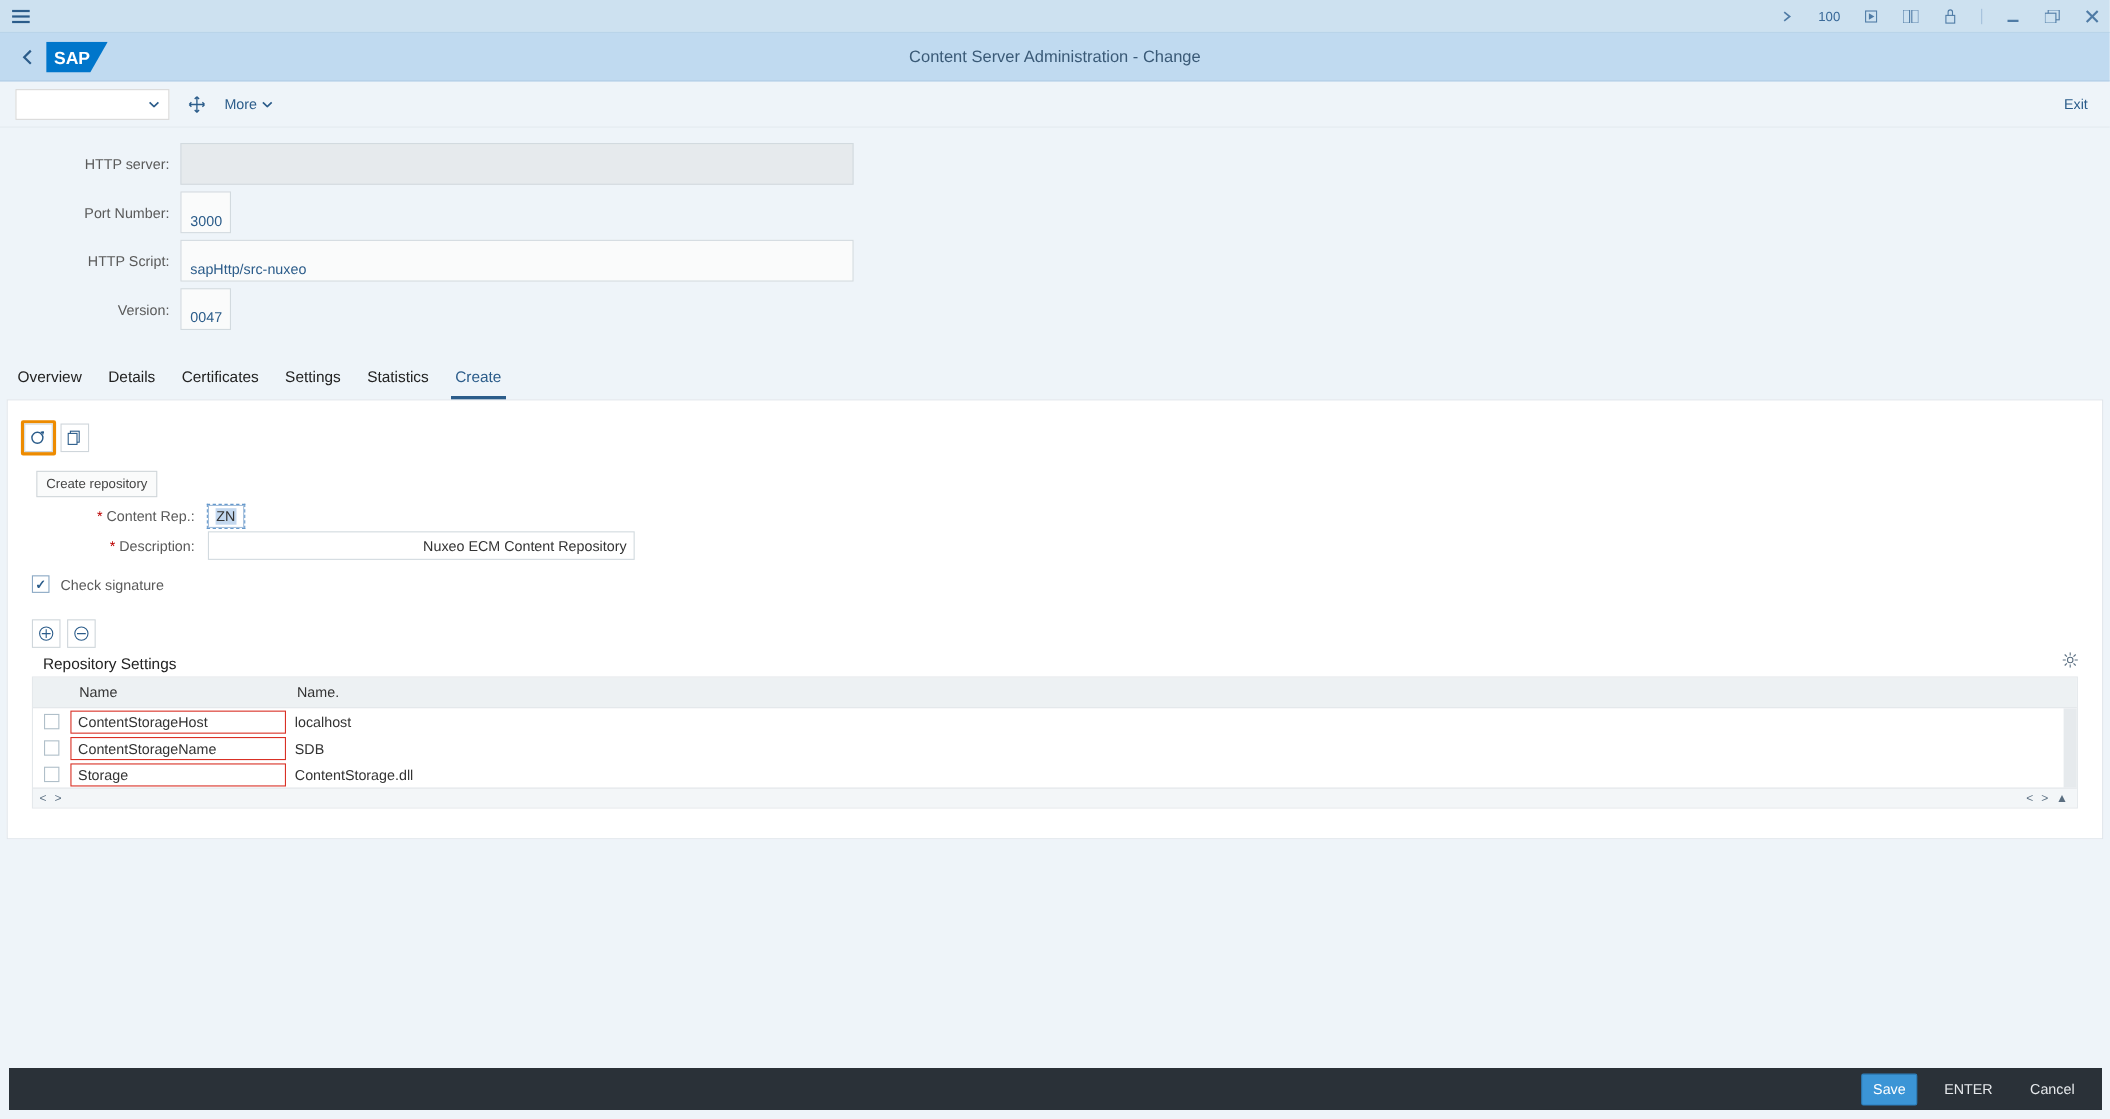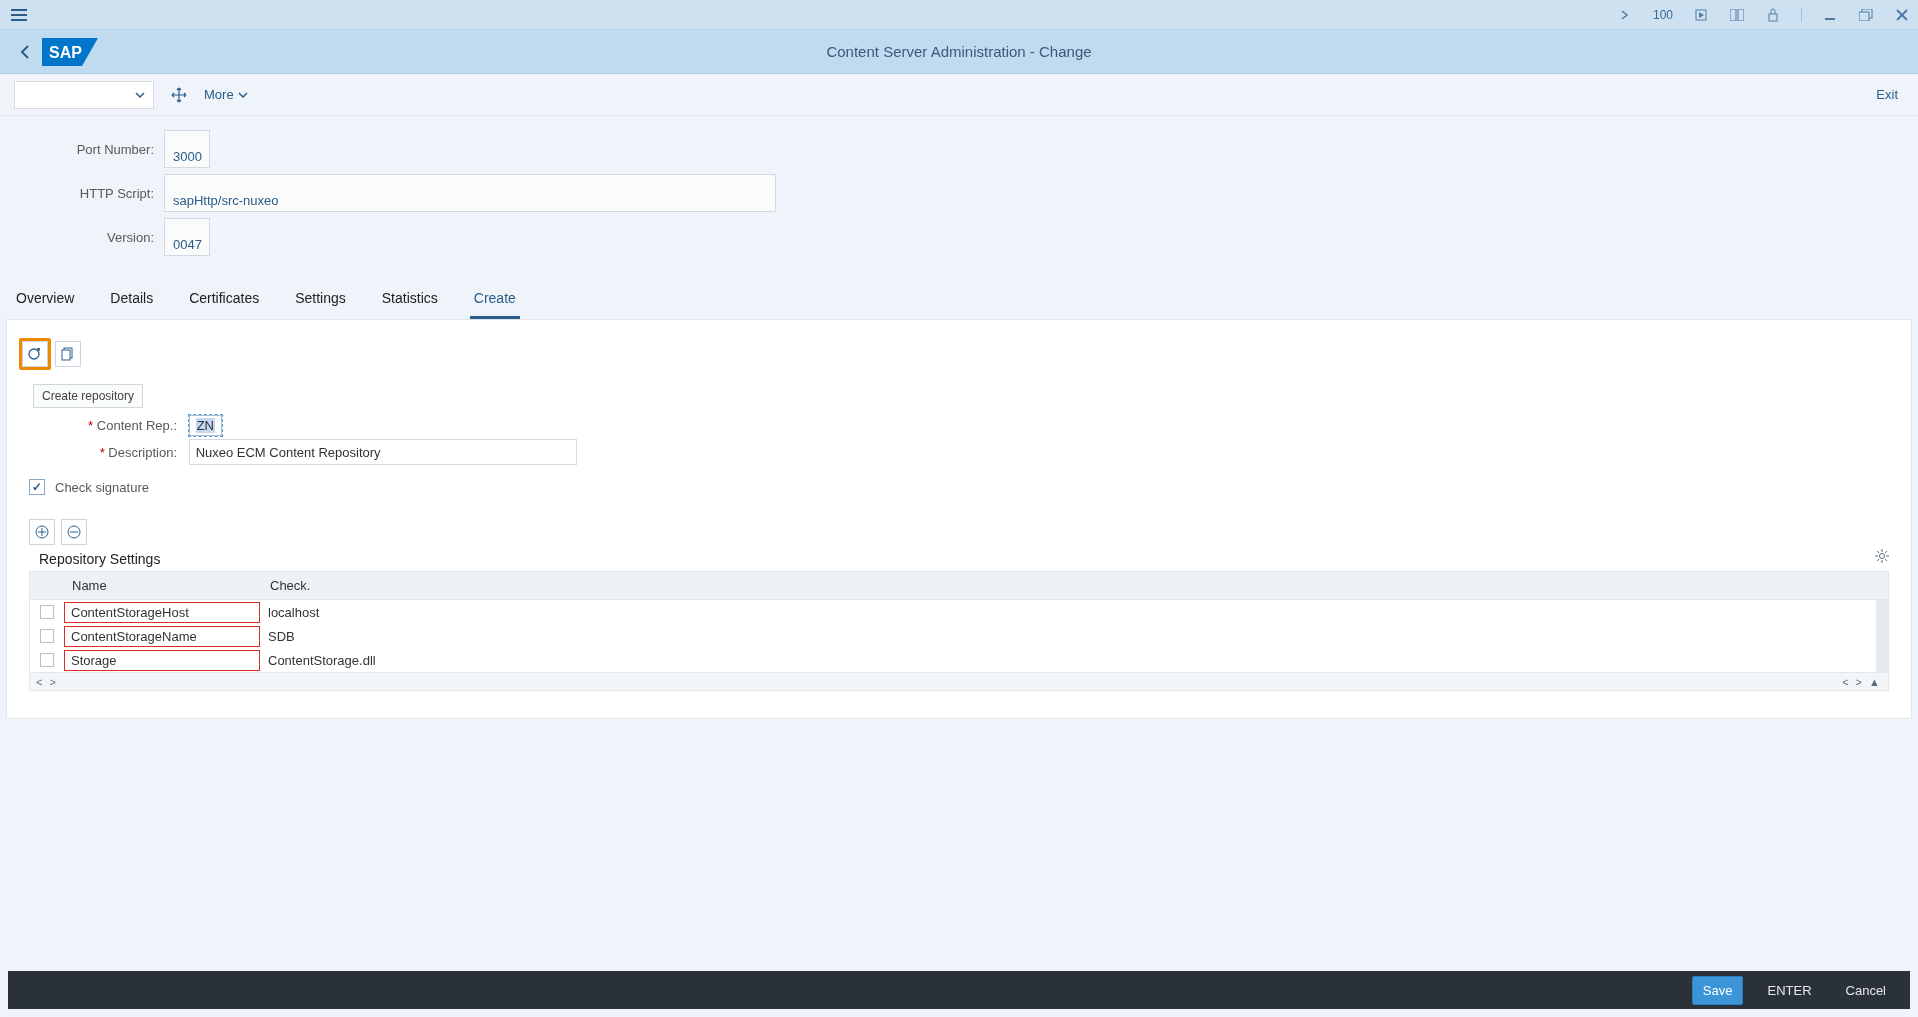--- a/index.html
+++ b/index.html
@@ -34,36 +34,36 @@
 .form-row { display:flex; align-items:center; margin-bottom:6px; }
 .form-label { width:148px; text-align:right; padding-right:10px; color:#5a5a5a; font-size:13px;}
 .form-input { height:26px; border:1px solid #d2dadf; background:#fafbfb; padding:18px 8px; font-size:13px; color:#2b5c8a;}
 .input-wide { width:612px;}
 .input-port { width:46px; }
 .input-script { width:612px;}
 .input-ver { width:46px;}
 .redacted { background: #e6eaed; }
 
 
-.tabs { display:flex; gap:28px; padding: 8px 0 0 6px; margin:0 6px; }
+.tabs { display:flex; gap:16px; padding: 8px 0 0 6px; margin:0 6px; }
 .tab { padding: 8px 4px 10px 4px; cursor:pointer; color:#222; font-size:14px; font-weight:500; border-bottom:3px solid transparent;}
 .tab.active { color:#2b5c8a; border-bottom-color:#2b5c8a;}
 
 
 .tab-content { margin: 0 6px; background:#fff; border:1px solid #e0e6eb; padding: 18px 12px 24px 12px; min-height:400px;}
 .orange-highlight { display:inline-block; border:3px solid #ed8b00; padding:0; border-radius:2px;}
 .icon-btn { width:26px; height:26px; border:1px solid #cfd6db; background:#fff; display:inline-flex; align-items:center; justify-content:center; cursor:pointer; color:#2b5c8a; font-size:13px;}
 .icon-row { display:flex; align-items:center; gap:4px; margin-bottom:10px;}
 
 .create-repo-btn { display:inline-block; margin-top:4px; margin-left:14px; border:1px solid #d0d6da; background:#fafbfb; padding:4px 8px; font-size:12px; color:#444; cursor:pointer;}
 
 .sub-form { margin-top:10px; margin-left:14px;}
 .sub-label { width:152px; display:inline-block; text-align:right; padding-right:8px; color:#5a5a5a; font-size:13px;}
 .required::before { content:"* "; color:#b00; }
-.sub-input { height:26px; border:1px solid #a3bedb; background:#fff; padding:2px 6px; font-size:13px; color:#333;}
+.sub-input { height:26px; border:1px solid #a3bedb; background:#fff; padding:2px 6px; font-size:13px; color:#333;text-align:right;}
 .input-rep { width:288px; outline:1px dashed #6699cc; outline-offset:0;}
 .selected-text { background:#c3d8ef; color:#333; padding:0 1px;}
 .input-desc { width:388px; border-color:#d2dadf;}
 .sub-row { margin-bottom:6px;}
 
 .checkbox-row { display:flex; align-items:center; gap:10px; margin:14px 0 24px 10px; color:#5a5a5a;}
 .checkbox { width:16px; height:16px; border:1px solid #8aa8c4; background:#fff; display:flex; align-items:center; justify-content:center; cursor:pointer;}
 .checkbox.checked::after { content:"✓"; color:#2b5c8a; font-size:12px; font-weight:bold;}
 
 .addremove-row { display:flex; gap:6px; margin-left:10px; margin-bottom:6px;}
@@ -183,20 +183,24 @@
       <svg width="10" height="6" viewBox="0 0 10 6">
           <path d="M1 1 L5 5 L9 1" fill="none" stroke="#2b5c8a" stroke-width="1.5"></path>
         </svg>
     </div>
   </div>
   <div class="exit-link">Exit</div>
 </div>
 
 <div class="form-area">
   <div class="form-row">
+    <div class="form-label">HTTP server:</div>
+    <div class="form-input input-wide redacted"></div>
+  </div>
+  <div class="form-row">
     <div class="form-label">Port Number:</div>
     <div class="form-input input-port">3000</div>
   </div>
   <div class="form-row">
     <div class="form-label">HTTP Script:</div>
     <div class="form-input input-script">sapHttp/src-nuxeo</div>
   </div>
   <div class="form-row">
     <div class="form-label">Version:</div>
     <div class="form-input input-ver">0047</div>
@@ -268,21 +272,21 @@
     <div class="gear-icon">
       <svg width="14" height="14" viewBox="0 0 14 14">
           <circle cx="7" cy="7" r="2.5" fill="none" stroke="#5a6e80"></circle>
           <path d="M7 0 V3 M7 11 V14 M0 7 H3 M11 7 H14 M2 2 L4 4 M10 10 L12 12 M12 2 L10 4 M4 10 L2 12" stroke="#5a6e80"></path>
         </svg>
     </div>
     <div class="table-wrap">
       <div class="thead">
         <div class="th-check"></div>
         <div class="th-name">Name</div>
-        <div class="th-cont">Check.</div>
+        <div class="th-cont">Name.</div>
       </div>
       <div class="trow">
         <div class="td-check">
             <div class="small-check"></div>
           </div>
         <div class="td-name">ContentStorageHost</div>
         <div class="td-cont">localhost</div>
       </div>
       <div class="trow">
         <div class="td-check">

